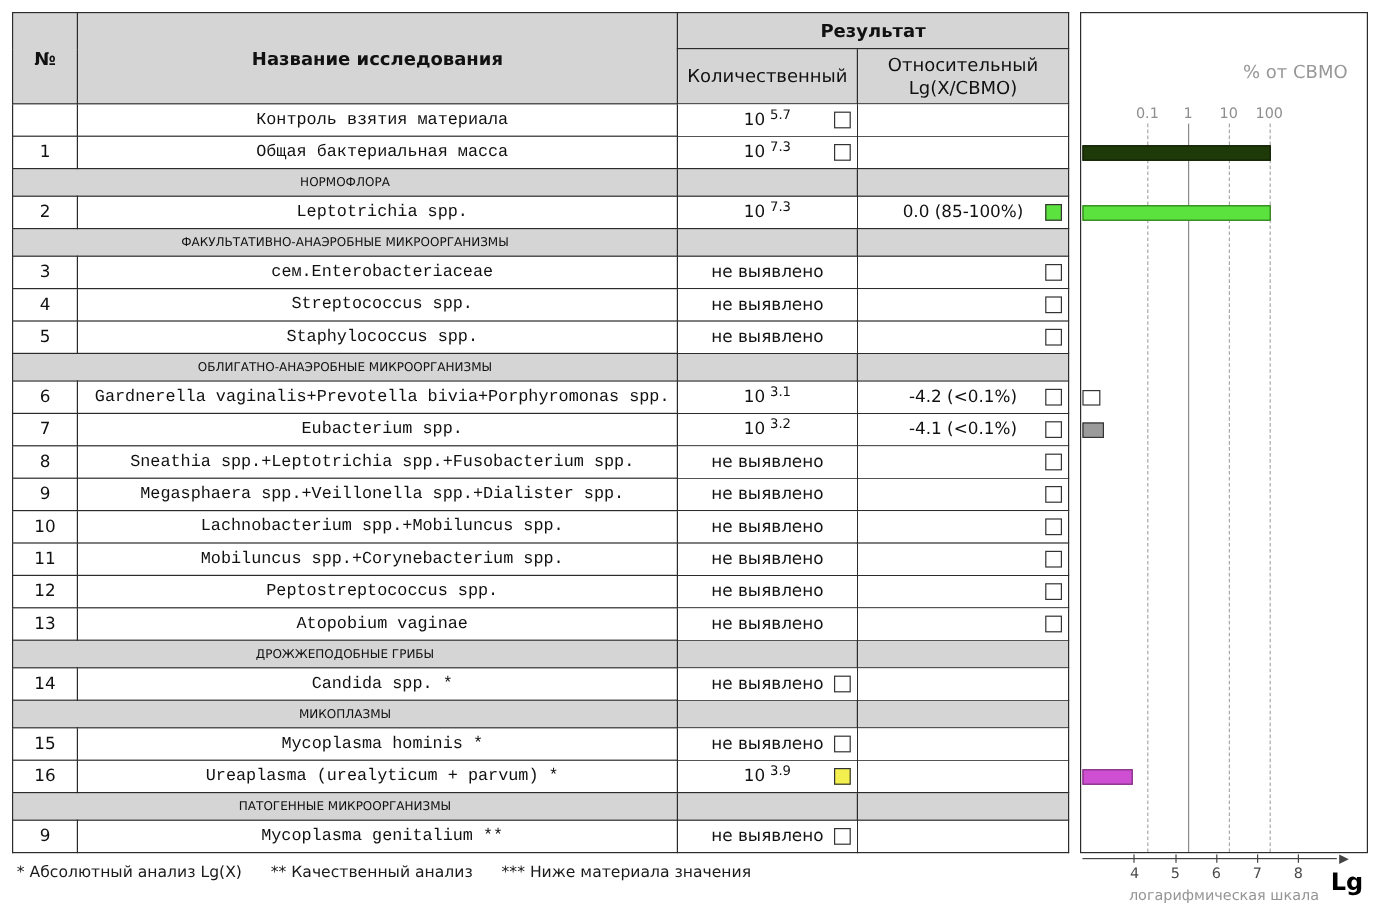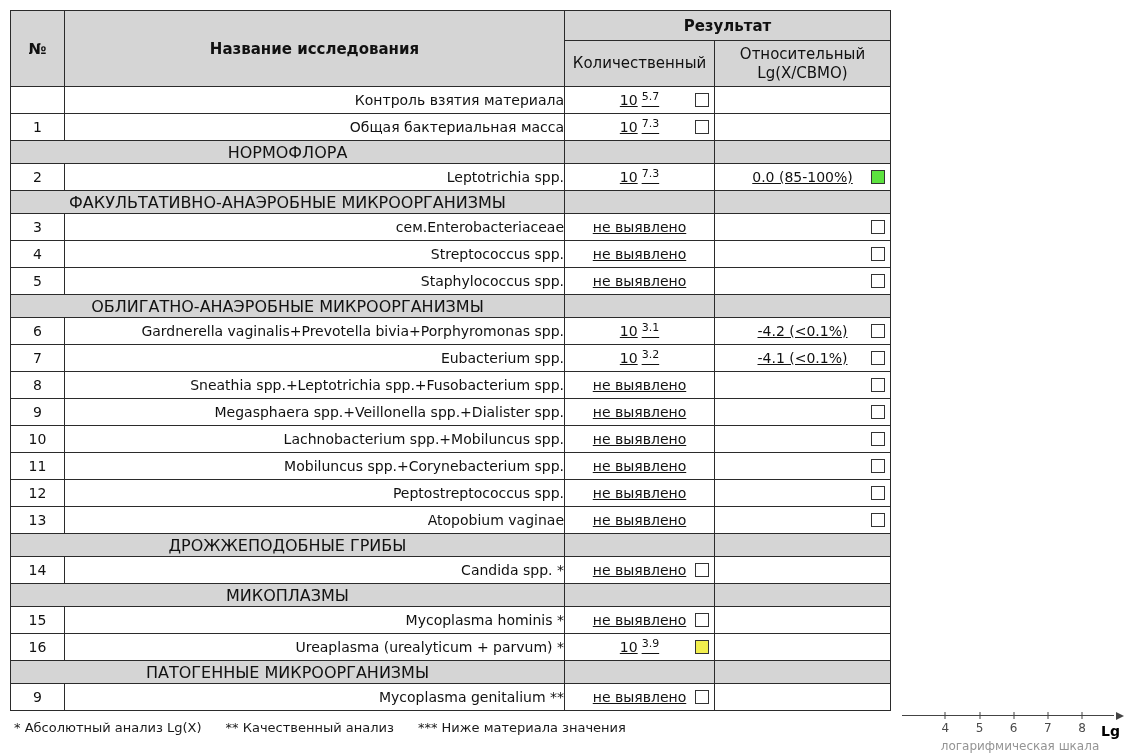--- a/index.html
+++ b/index.html
@@ -14,31 +14,31 @@
     border-collapse: collapse; table-layout: fixed;
   }
   .report-table th, .report-table td { border: 1px solid #2b2b2b; padding: 0; overflow: hidden; }
   .report-table thead th { background: #d5d5d5; font-weight: bold; font-size: 15px; }
   .th-result { height: 30px; }
   .th-sub { font-weight: normal !important; font-size: 14px; height: 46px; line-height: 1.25; }
   .th-num, .th-name { font-size: 15px; }
 
   .data-row td { height: 27px; font-size: 14px; background: #fff; }
   .cell-num { text-align: center; }
-  .cell-name { text-align: right; padding-left: 8px !important; white-space: nowrap; }
-  .cell-qty, .cell-rel { text-align: center; position: relative; text-decoration: underline; }
+  .cell-name { text-align: center; padding-left: 8px !important; white-space: nowrap; font-family: Liberation Mono, monospace; }
+  .cell-qty, .cell-rel { text-align: center; position: relative; }
   .qty-exp { font-size: 11px; position: relative; top: -5px; margin-left: 4px; }
 
   .checkbox {
     position: absolute; right: 5px; top: 50%; transform: translateY(-50%);
     width: 14px; height: 14px; border: 1px solid #333; display: inline-block;
   }
 
   .section-row td { height: 23px; background: #d5d5d5; }
-  .section-cell { text-align: center; font-size: 16px; color: #111; }
+  .section-cell { text-align: center; font-size: 10px; color: #111; }
 
   
   .chart-panel {
     position: absolute; left: 900px; top: 10px; width: 240px;
     border: 1px solid #2b2b2b; background: #fff;
   }
   .chart-title { position: absolute; top: 40px; right: 16px; font-size: 15px; color: #979797; }
   .top-tick-label { position: absolute; top: 76px; transform: translateX(-50%); font-size: 12px; color: #8e8e8e; }
   .gridline { position: absolute; top: 92px; bottom: 0; width: 0; border-left: 1px dashed #a9a9a9; }
   .gridline.solid { border-left: 1px solid #8a8a8a; }
@@ -46,21 +46,21 @@
 
   
   .chart-axis { position: absolute; left: 900px; width: 240px; height: 46px; }
   .axis-line { position: absolute; left: 2px; right: 26px; top: 3px; border-top: 1px solid #444; }
   .axis-arrow {
     position: absolute; right: 16px; top: 0; width: 0; height: 0;
     border-left: 8px solid #444; border-top: 4px solid transparent; border-bottom: 4px solid transparent;
   }
   .axis-tick { position: absolute; top: 0; height: 7px; width: 0; border-left: 1px solid #444; transform: translateX(-50%); }
   .axis-tick-label { position: absolute; top: 9px; transform: translateX(-50%); font-size: 12px; color: #4a4a4a; }
-  .axis-lg { position: absolute; right: 20px; top: 11px; font-size: 14px; font-weight: bold; color: #000; }
+  .axis-lg { position: absolute; right: 4px; top: 11px; font-size: 20px; font-weight: bold; color: #000; }
   .axis-caption { position: absolute; left: 0; right: 0; top: 27px; text-align: center; font-size: 12px; color: #949494; }
 
   
   .footnote { position: absolute; left: 14px; font-size: 13px; color: #1a1a1a; white-space: nowrap; }
   .footnote-item { margin-right: 24px; text-align: center; }
 </style>
 </head>
 <body>
 
 <div class="page">
@@ -239,20 +239,36 @@
         </tr>
         <tr class="data-row">
           <td class="cell-num">9</td>
           <td class="cell-name">Mycoplasma genitalium **</td>
           <td class="cell-qty"><span class="qty-text">не выявлено</span><span class="checkbox" style="background: rgb(255, 255, 255);"></span></td>
           <td class="cell-rel"></td>
         </tr>
       </tbody>
   </table>
 
+  <div class="chart-panel" style="height: 701px;">
+    <div class="chart-title">% от СВМО</div>
+  <div class="gridline" style="left: 23.1863%;"></div>
+      <div class="top-tick-label" style="left: 23.1863%;">0.1</div>
+      <div class="gridline solid" style="left: 37.4111%;"></div>
+      <div class="top-tick-label" style="left: 37.4111%;">1</div>
+      <div class="gridline" style="left: 51.6358%;"></div>
+      <div class="top-tick-label" style="left: 51.6358%;">10</div>
+      <div class="gridline" style="left: 65.8606%;"></div>
+      <div class="top-tick-label" style="left: 65.8606%;">100</div>
+      <div class="chart-bar" style="top: 110px; width: 65.8606%; background: rgb(30, 58, 8); border-color: rgb(15, 29, 4);"></div>
+      <div class="chart-bar" style="top: 160px; width: 65.8606%; background: rgb(92, 226, 63); border-color: rgb(44, 122, 26);"></div>
+      <div class="chart-bar" style="top: 314px; width: 6.11664%; background: rgb(255, 255, 255); border-color: rgb(51, 51, 51);"></div>
+      <div class="chart-bar" style="top: 341px; width: 7.53912%; background: rgb(155, 155, 155); border-color: rgb(51, 51, 51);"></div>
+      <div class="chart-bar" style="top: 630px; width: 17.4964%; background: rgb(207, 79, 210); border-color: rgb(124, 47, 126);"></div>
+    </div>
 
   <div class="chart-axis" style="top: 712px;">
     <div class="axis-line"></div>
     <div class="axis-arrow"></div>
     <div class="axis-lg">Lg</div>
     <div class="axis-caption">логарифмическая шкала</div>
   <div class="axis-tick" style="left: 18.9189%;"></div>
       <div class="axis-tick-label" style="left: 18.9189%;">4</div>
       <div class="axis-tick" style="left: 33.1437%;"></div>
       <div class="axis-tick-label" style="left: 33.1437%;">5</div>

